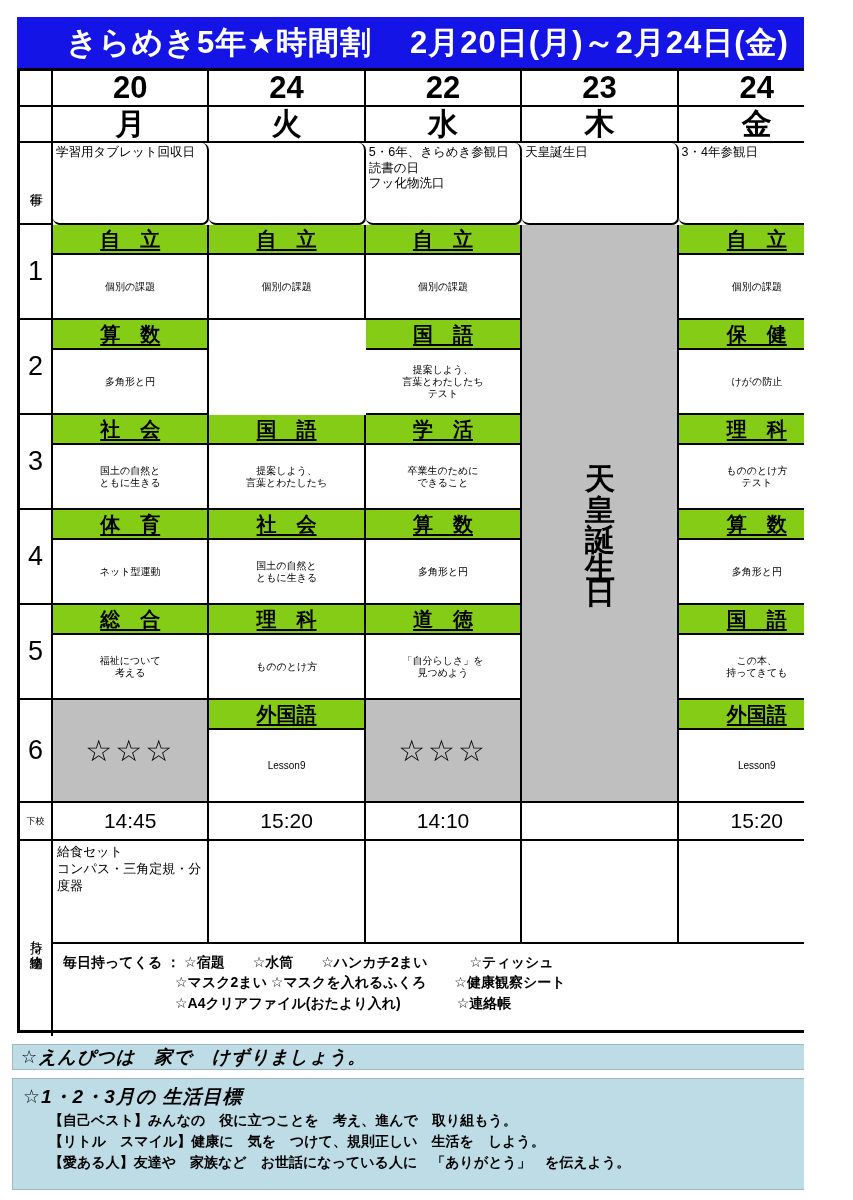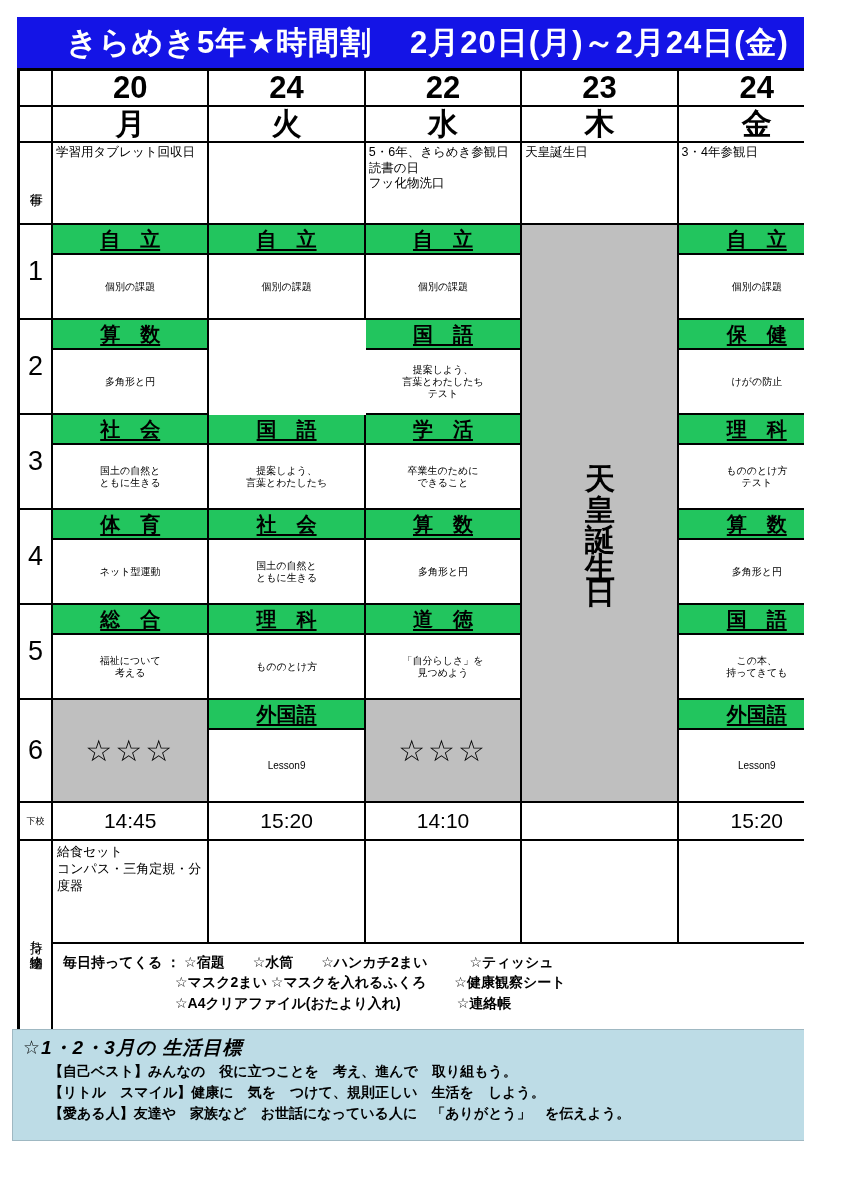--- a/index.html
+++ b/index.html
@@ -16,42 +16,42 @@
     grid-template-rows:36px 36px 82px repeat(5,30px 65px) 30px 73px 38px 103px 92px;}
   .c{border-right:2px solid #000;border-bottom:2px solid #000;box-sizing:border-box;
     display:flex;align-items:center;justify-content:center;overflow:hidden;}
   .nr{border-right:none;} .nb{border-bottom:none;}
   .date{font-size:31px;font-weight:bold;}
   .day{font-size:30px;font-weight:bold;}
   .vlabel{writing-mode:vertical-rl;text-orientation:upright;font-size:13px;line-height:1.1;}
   .tiny{font-size:9px;}
   .pnum{font-size:27px;}
   .ev{align-items:flex-start;justify-content:flex-start;text-align:left;
-    font-size:12.5px;line-height:1.25;padding:2px 3px;white-space:pre-line;}
+    font-size:12.5px;line-height:1.25;padding:2px 3px;white-space:pre-line;border-radius:7px;}
   .pcell{flex-direction:column;align-items:stretch;justify-content:flex-start;padding:0;}
-  .band{height:30px;box-sizing:border-box;background:#22c55e;border-bottom:2px solid #000;
+  .band{height:30px;box-sizing:border-box;background:#84cc16;border-bottom:2px solid #000;
     display:flex;align-items:center;justify-content:center;font-weight:bold;font-size:20px;
     text-decoration:underline;text-decoration-thickness:2px;text-underline-offset:3px;}
   .pbody{flex:1;display:flex;align-items:center;justify-content:center;text-align:center;
     font-size:10px;line-height:1.2;white-space:pre-line;padding:1px 2px;}
   .gray{background:#BFBFBF;}
   .stars{font-size:30px;letter-spacing:3px;}
   .holiday-cell{writing-mode:vertical-rl;text-orientation:upright;font-size:30px;font-weight:bold;
     letter-spacing:0.95em;display:flex;align-items:center;justify-content:center;}
   .time{font-size:21px;}
   .mochi{align-items:flex-start;justify-content:flex-start;text-align:left;
     font-size:13px;line-height:1.3;padding:3px 4px;white-space:pre-line;}
   .notes{align-items:flex-start;justify-content:flex-start;text-align:left;font-weight:bold;
     font-size:14px;line-height:1.45;padding:8px 10px;white-space:pre-line;}
 
   .note-box{position:absolute;left:12px;width:832px;background:#BDDCE6;box-sizing:border-box;
     border:1px solid #9fb8c2;}
   .note1{top:1044px;height:26px;display:flex;align-items:center;padding:0 8px;
     font-weight:bold;font-style:italic;font-size:18px;letter-spacing:1px;}
-  .note2{top:1029px;height:112px;padding:5px 10px;}
+  .note2{top:1078px;height:112px;padding:5px 10px;}
   .goal-title{font-weight:bold;font-style:italic;font-size:19px;letter-spacing:1px;}
   .goal-line{font-size:14px;font-weight:bold;padding-left:26px;line-height:1.5;}
 </style>
 </head>
 <body>
 
 <div class="page">
 
   <div class="title-bar">
     <span>きらめき5年★時間割</span>

